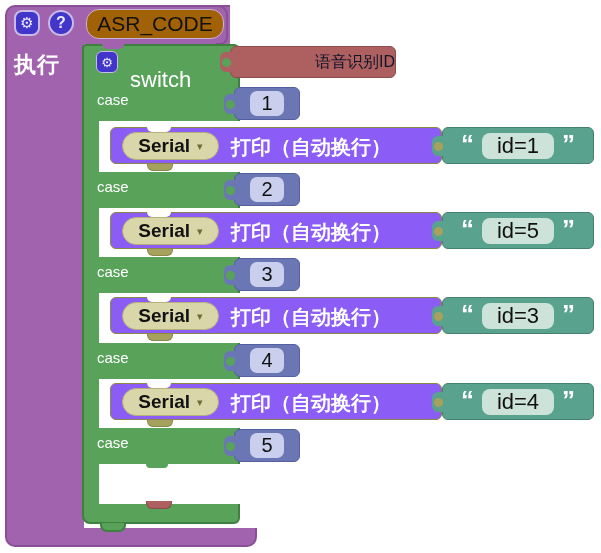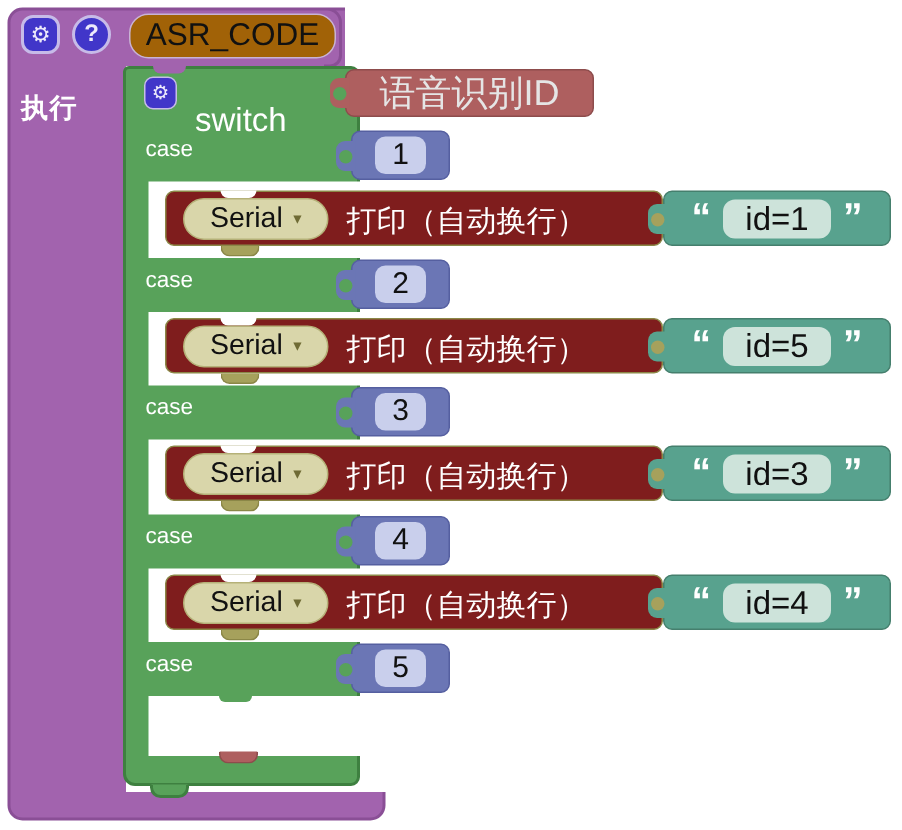--- a/index.html
+++ b/index.html
@@ -13,21 +13,21 @@
 
   
   .fn-main{left:5px;top:5px;width:252px;height:542px;background:#a263ae;
            border:2px solid #8a4f96;border-radius:10px;box-sizing:border-box;}
   .cut{background:#ffffff;}
   .cut-header-right{left:230px;top:3px;width:30px;height:41px;}
   .cut-body-right{left:84px;top:44px;width:176px;height:484px;}
   .fn-header-cap{left:216px;top:5px;width:12px;height:40px;background:#a263ae;
                  border-right:2px solid #8a4f96;border-top:2px solid #8a4f96;border-bottom:2px solid #8a4f96;
                  border-radius:0 10px 8px 0;box-sizing:border-box;}
-  .fn-do{left:14px;top:60px;color:#ffffff;font-size:18px;font-weight:bold;letter-spacing:1px;}
+  .fn-do{left:14px;top:50px;color:#ffffff;font-size:22px;font-weight:bold;letter-spacing:1px;}
 
   .sq-icon{width:26px;height:26px;background:#4136c9;border:2px solid #c7bbe8;
            box-sizing:border-box;display:flex;align-items:center;justify-content:center;
            color:#ece9fb;}
   .fn-gear{left:14px;top:10px;border-radius:8px;font-size:15px;}
   .fn-help{left:48px;top:10px;border-radius:50%;font-size:16px;font-weight:bold;}
   .fn-name{left:86px;top:9px;width:138px;height:30px;background:#a16207;border:1px solid #c9b3d6;
            border-radius:13px;box-sizing:border-box;display:flex;align-items:center;justify-content:center;
            color:#111111;font-size:21px;}
 
@@ -47,28 +47,28 @@
   .vblock::before{content:"";position:absolute;left:-11px;top:50%;margin-top:-10px;
                   width:13px;height:20px;background:inherit;border-radius:6px 0 0 6px;}
   .vblock::after{content:"";position:absolute;left:-9px;top:50%;margin-top:-4px;
                  width:9px;height:9px;border-radius:50%;}
   .case-val{width:66px;height:33px;background:#6b76b5;border:1.5px solid #555fa0;
             display:flex;align-items:center;justify-content:center;}
   .case-val::after{background:#58a25a;}
   .case-val .pill{min-width:34px;height:25px;background:#c9cfec;border-radius:7px;
                   display:flex;align-items:center;justify-content:center;color:#111;font-size:20px;}
   .cond-block{left:230px;top:46px;width:166px;height:32px;background:#ae5f5f;border:1.5px solid #8d4c4c;
-              display:flex;align-items:center;padding-left:22px;color:#e5e5e5;font-size:24px;}
+              display:flex;align-items:center;padding-left:22px;color:#0f172a;font-size:16px;justify-content:flex-end;}
   .cond-block::after{background:#58a25a;}
 
   
   .stmt{z-index:4;box-shadow:0 0 0 3px #ffffff;border-radius:6px;}
   .serial-row{width:484px;height:37px;}
-  .olive{left:0;top:0;width:332px;height:37px;background:#7f1d1d;border:1px solid #8b8747;
-         border-radius:6px;box-sizing:border-box;}
+  .olive{left:0;top:0;width:332px;height:37px;background:#8b5cf6;border:1px solid #8b8747;
+         border-radius:6px;box-sizing:border-box;font-weight:bold;}
   .notch-top{left:36px;top:-1px;width:24px;height:5px;background:#ffffff;border-radius:0 0 5px 5px;}
   .bump-olive{left:36px;top:36px;width:26px;height:7px;background:#a6a15c;
               border:1px solid #8b8747;border-top:none;border-radius:0 0 6px 6px;box-sizing:border-box;}
   .serial-pill{left:11px;top:4px;height:28px;width:97px;background:#d9d6aa;border:1px solid #b5b178;
                border-radius:14px;box-sizing:border-box;display:flex;align-items:center;justify-content:center;gap:7px;}
   .serial-pill .txt{color:#111;font-size:19px;}
   .serial-pill .arrow{color:#6f6b35;font-size:11px;line-height:1;}
   .print-label{left:120px;top:6px;color:#ffffff;font-size:20px;}
   .str-block{left:332px;top:0;width:152px;height:37px;background:#58a28e;border:1.5px solid #457f6d;
              display:flex;align-items:center;justify-content:center;gap:8px;}

